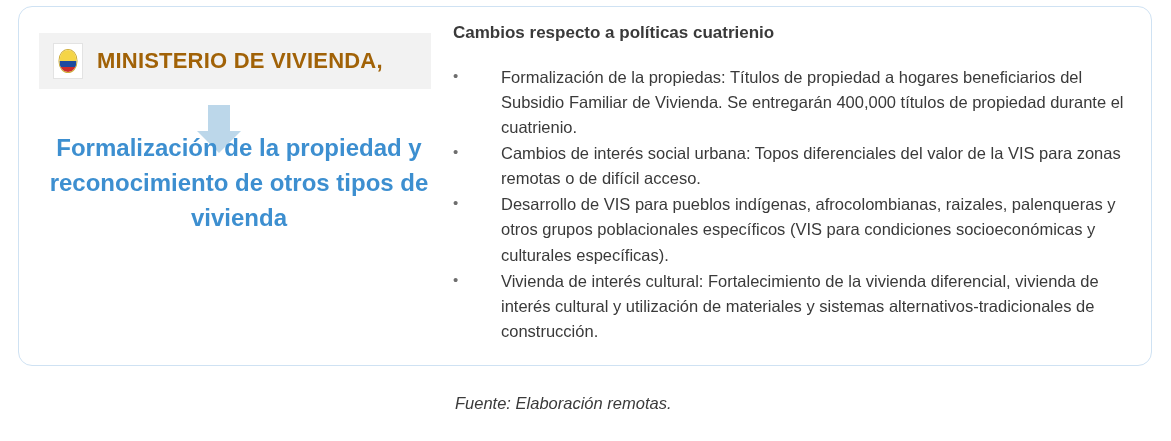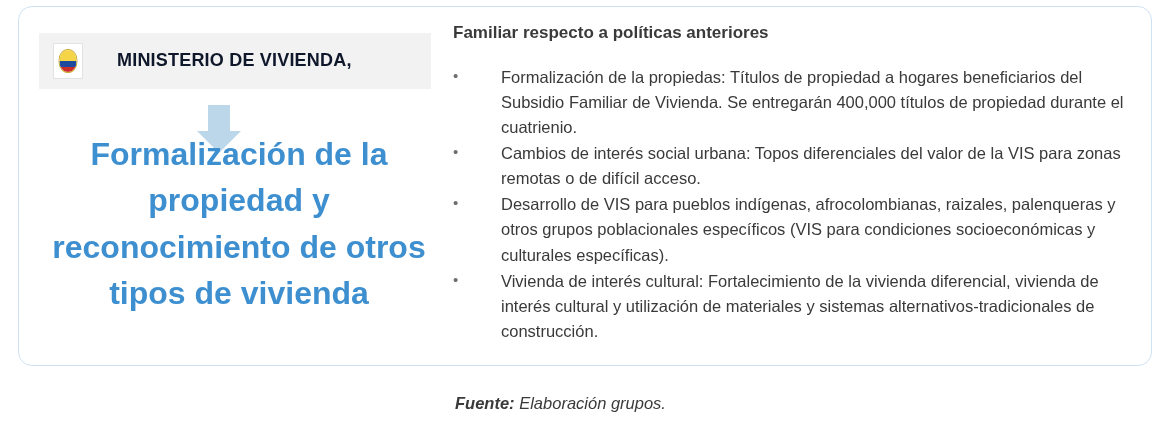--- a/index.html
+++ b/index.html
@@ -68,26 +68,25 @@
   }
   .flag .ring span {
     display: block;
     width: 100%;
   }
   .flag .y { height: 50%; background: #f5d547; }
   .flag .b { height: 25%; background: #1e4a9e; }
   .flag .r { height: 25%; background: #cc2b2b; }
 
   .ministry {
-    font-size: 18px;
+    font-size: 22px;
     font-weight: bold;
-    color: #0f172a;
+    color: #a16207;
     line-height: 1.32;
     letter-spacing: 0.2px;
-    margin-left: 20px;
   }
 
   .arrow {
     margin: 16px 0 0 158px;
     width: 0;
     height: 0;
   }
   .arrow-shaft {
     width: 22px;
     height: 26px;
@@ -98,21 +97,21 @@
     width: 0;
     height: 0;
     border-left: 22px solid transparent;
     border-right: 22px solid transparent;
     border-top: 22px solid #bcd7ea;
   }
 
   .left-title {
     margin-top: 26px;
     text-align: center;
-    font-size: 32px;
+    font-size: 24px;
     font-weight: bold;
     color: #3d8fd0;
     line-height: 1.45;
     width: 400px;
   }
 
   .right-col {
     position: absolute;
     left: 434px;
     top: 16px;
@@ -150,21 +149,21 @@
 
   .source {
     position: absolute;
     left: 455px;
     top: 394px;
     font-size: 16.5px;
     font-style: italic;
     color: #3a3a3a;
   }
   .source b {
-    font-weight: bold;
+    font-weight: normal;
   }
 </style>
 </head>
 <body>
 
 <div class="card">
 
   <div class="left-col">
 
     <div class="logo-band">
@@ -182,21 +181,21 @@
 
     <div class="arrow">
       <div class="arrow-shaft"></div>
       <div class="arrow-head"></div>
     </div>
 
     <div class="left-title">Formalización de la propiedad y reconocimiento de otros tipos de vivienda</div>
   </div>
 
   <div class="right-col">
-    <div class="right-title">Familiar respecto a políticas anteriores</div>
+    <div class="right-title">Cambios respecto a políticas cuatrienio</div>
 
     <ul class="bullets">
       <li>
         <span class="dot">•</span>
         <span class="txt">Formalización de la propiedas: Títulos de propiedad a hogares beneficiarios del Subsidio Familiar de Vivienda. Se entregarán 400,000 títulos de propiedad durante el cuatrienio.</span>
       </li>
       <li>
         <span class="dot">•</span>
         <span class="txt">Cambios de interés social urbana: Topos diferenciales del valor de la VIS para zonas remotas o de difícil acceso.</span>
       </li>
@@ -208,14 +207,14 @@
         <span class="dot">•</span>
         <span class="txt">Vivienda de interés cultural: Fortalecimiento de la vivienda diferencial, vivienda de interés cultural y utilización de materiales y sistemas alternativos-tradicionales de construcción.</span>
       </li>
     </ul>
   </div>
 
 </div>
 
 <div class="source">
   <b>Fuente:</b>
-  <span>Elaboración grupos.</span>
+  <span>Elaboración remotas.</span>
 </div>
 
 </body></html>

